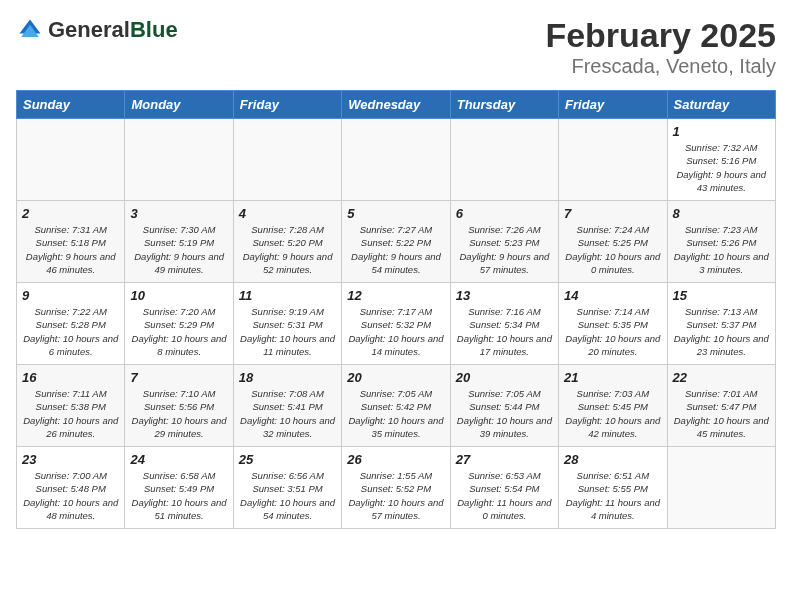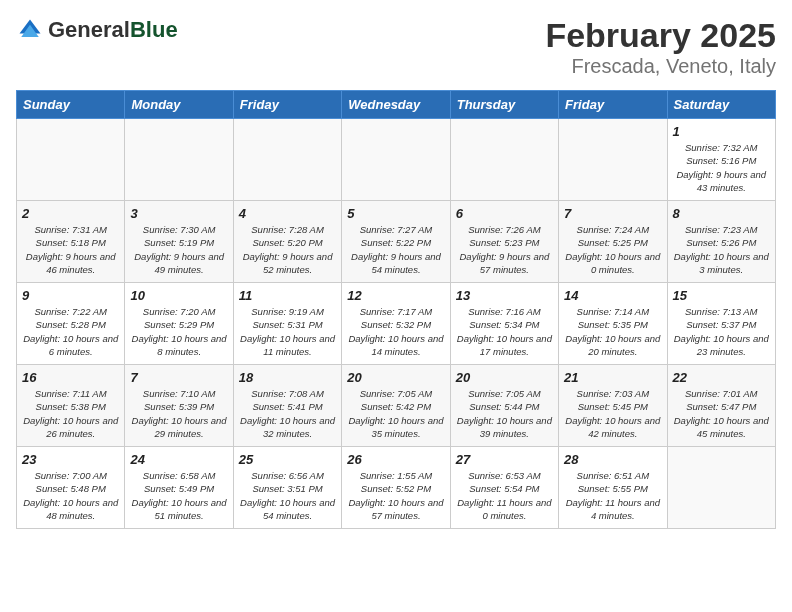--- a/index.html
+++ b/index.html
@@ -227,21 +227,21 @@
       <tr>
         <td>
           <div class="day-num">16</div>
           <div class="day-info">Sunrise: 7:11 AM
 Sunset: 5:38 PM
 Daylight: 10 hours and 26 minutes.</div>
         </td>
         <td>
           <div class="day-num">7</div>
           <div class="day-info">Sunrise: 7:10 AM
-Sunset: 5:39 PM
+Sunset: 5:56 PM
 Daylight: 10 hours and 29 minutes.</div>
         </td>
         <td>
           <div class="day-num">18</div>
           <div class="day-info">Sunrise: 7:08 AM
 Sunset: 5:41 PM
 Daylight: 10 hours and 32 minutes.</div>
         </td>
         <td>
           <div class="day-num">20</div>

